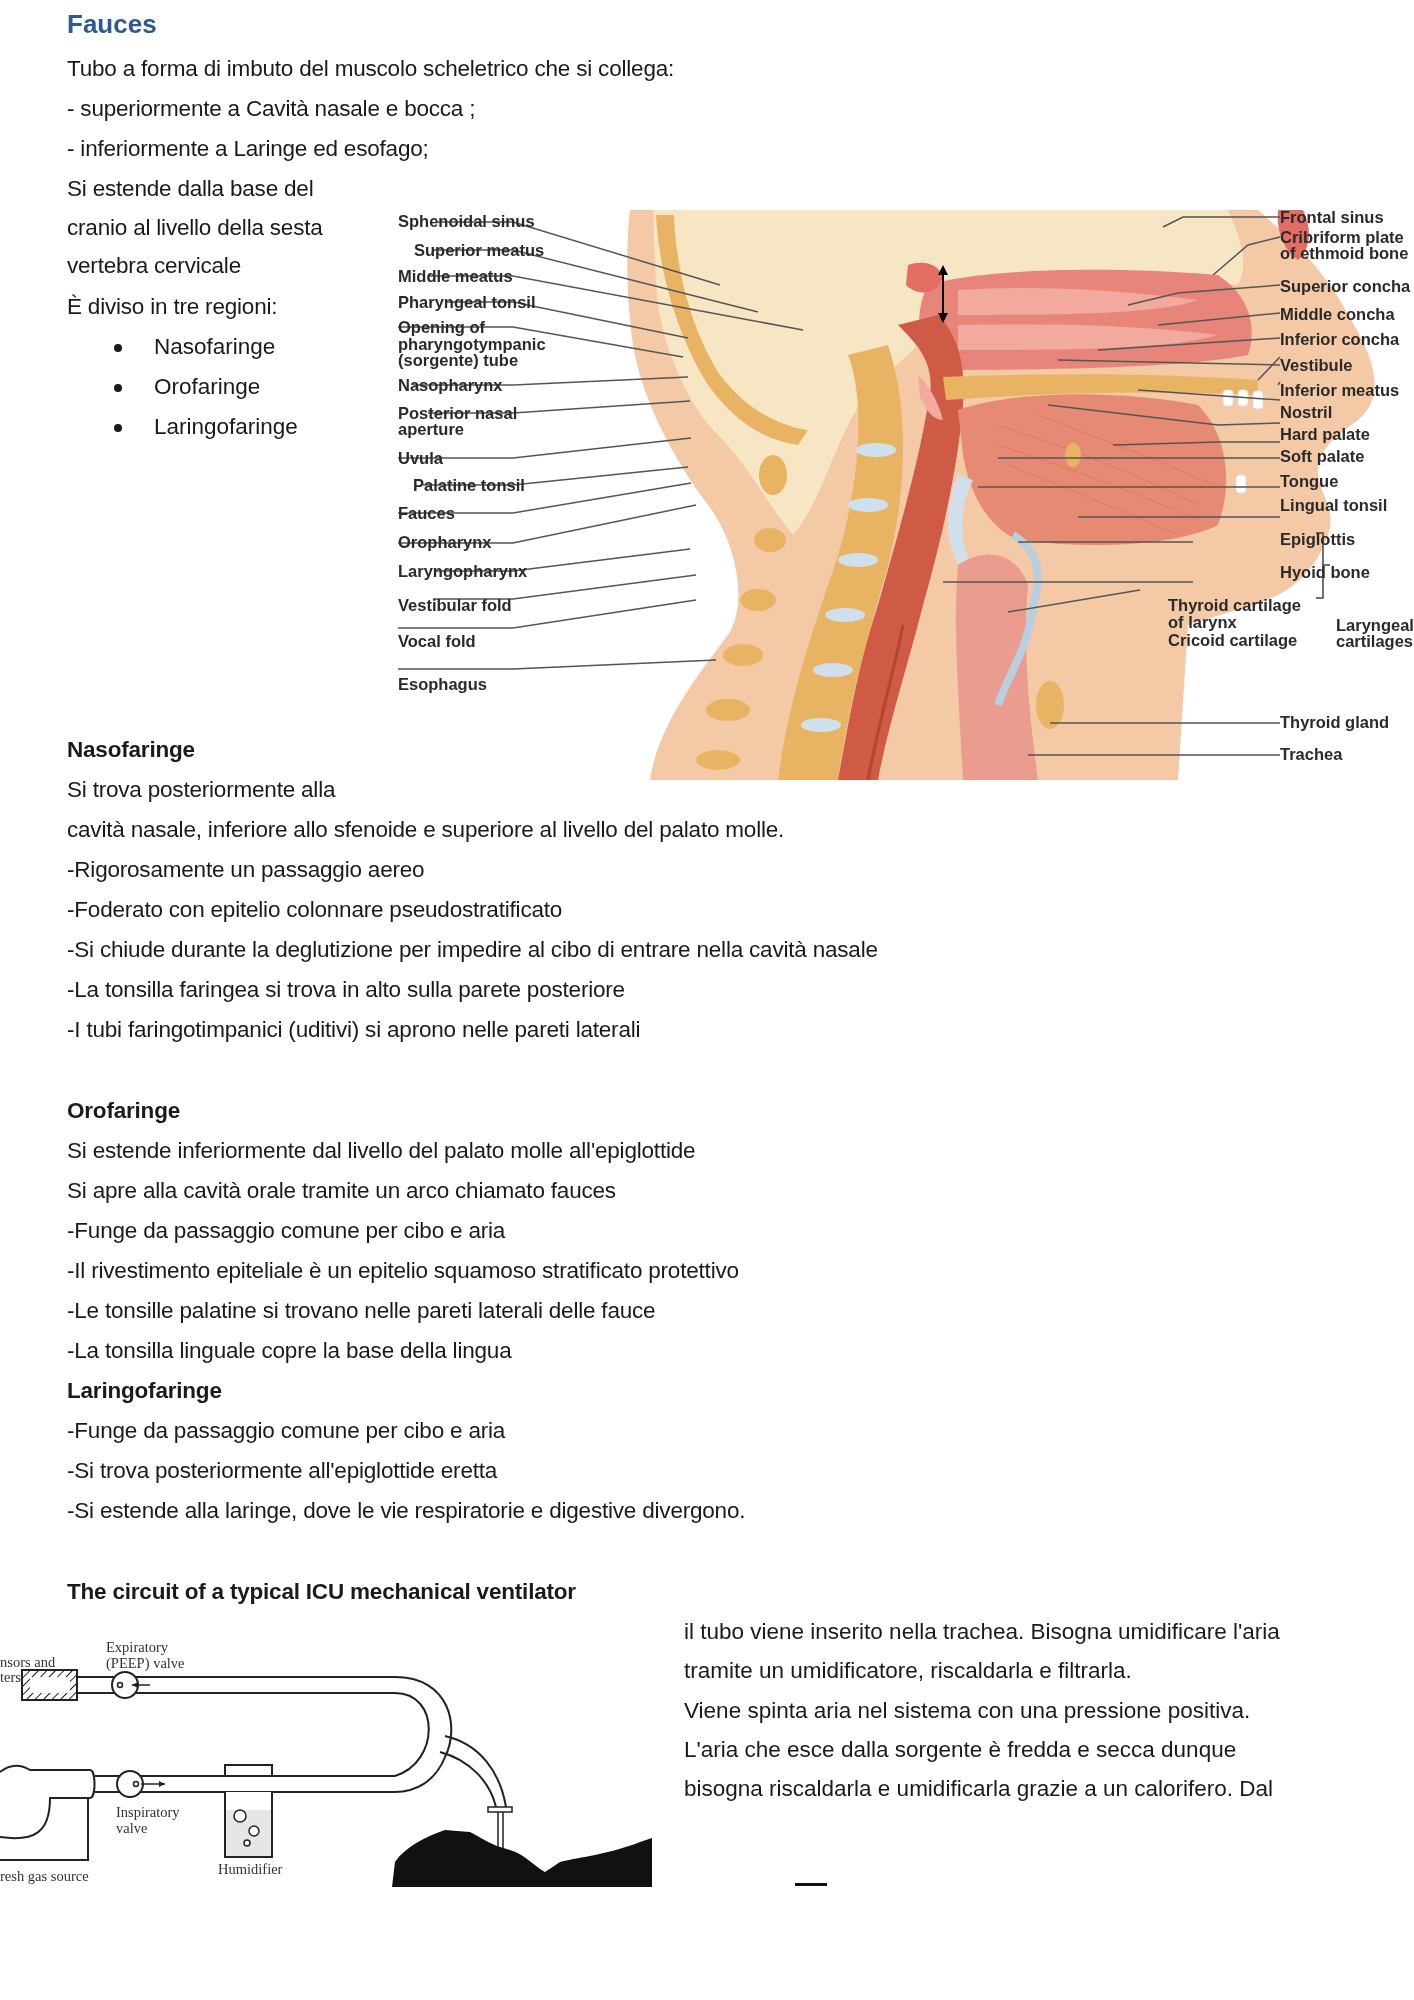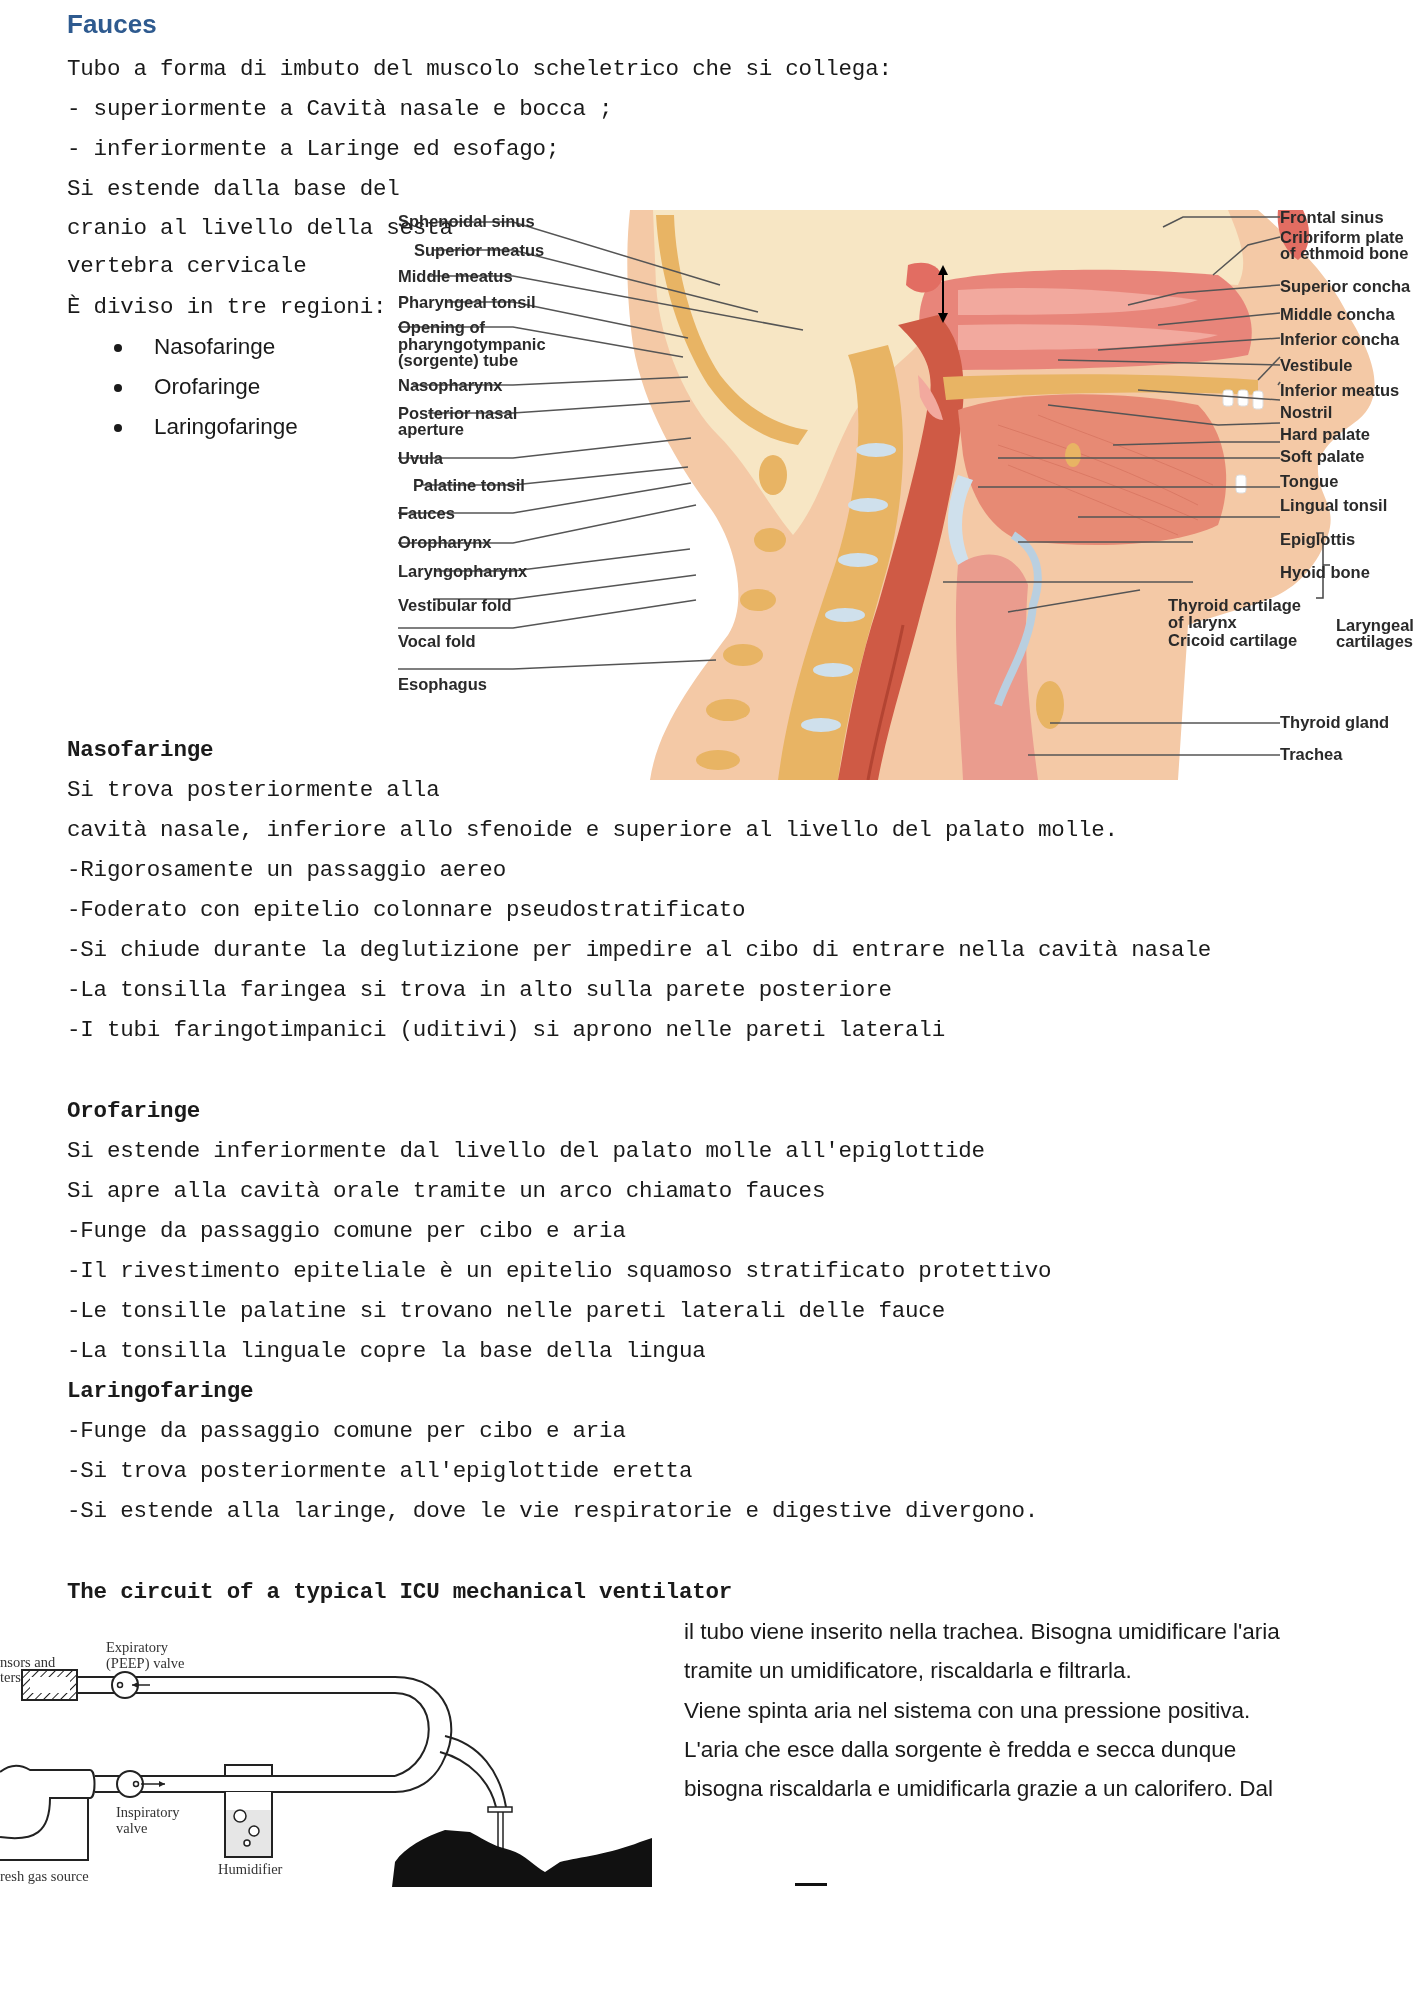--- a/index.html
+++ b/index.html
@@ -1,19 +1,19 @@
 <!DOCTYPE html>
 <html><head>
 <meta charset="utf-8">
 <style>
   html, body { margin: 0; padding: 0; background: #ffffff; }
   body { width: 1414px; height: 2000px; position: relative; overflow: hidden;
          font-family: "Liberation Sans", sans-serif; color: #1a1a1a; }
   .txt { position: absolute; left: 67px; font-size: 22.5px; line-height: 30px; white-space: nowrap;
-         font-family: Liberation Mono, monospace; letter-spacing: -0.2px; }
+         font-family: Liberation Sans, sans-serif; letter-spacing: -0.2px; }
   .title { position: absolute; left: 67px; top: 9px; font-size: 26px; font-weight: bold; color: #2e5a8f; }
   .bold { font-weight: bold; }
   .bullet { position: absolute; font-size: 22.5px; line-height: 30px; white-space: nowrap; }
   .bullet .dot { position: absolute; left: 0; top: 12px; width: 8px; height: 8px; border-radius: 50%; background: #1a1a1a; }
   .bullet .lbl { position: absolute; left: 40px; }
 
   
   #anatomy { position: absolute; left: 398px; top: 205px; width: 1016px; height: 575px; }
   .alabel { position: absolute; font-weight: bold; font-size: 16.5px; line-height: 17px; color: #2a2a2a;
             font-family: "Liberation Sans", sans-serif; white-space: nowrap; }

